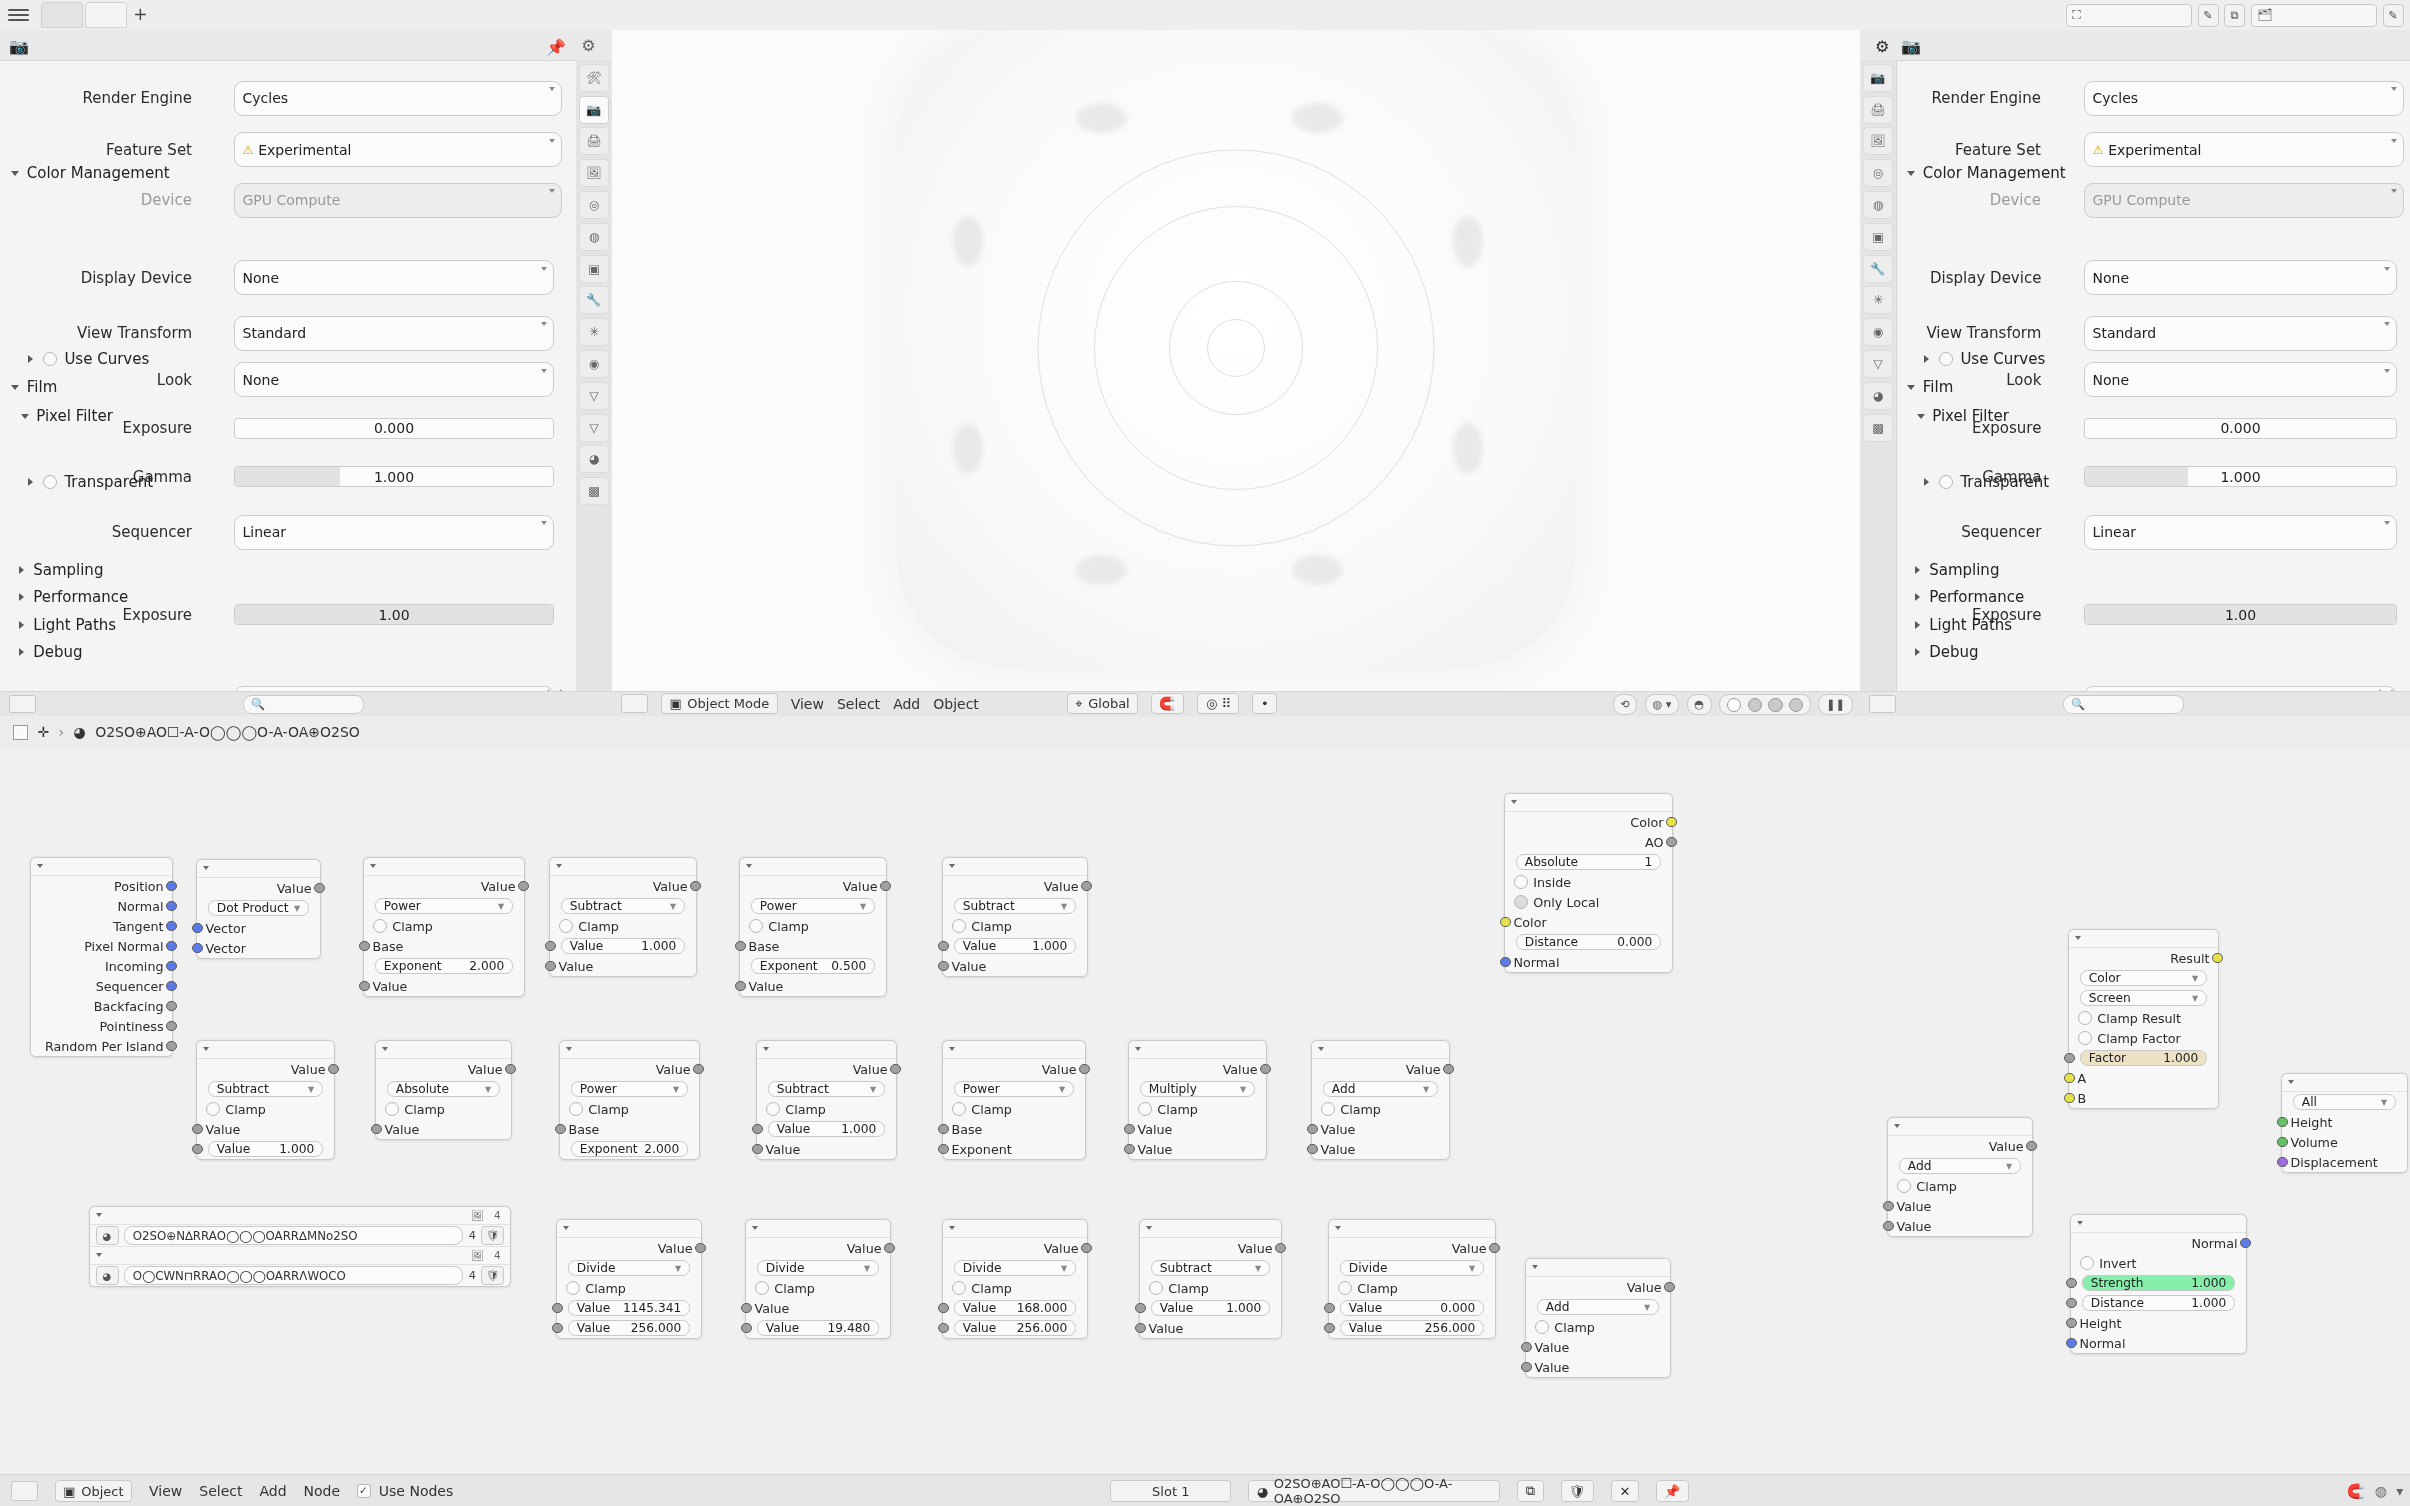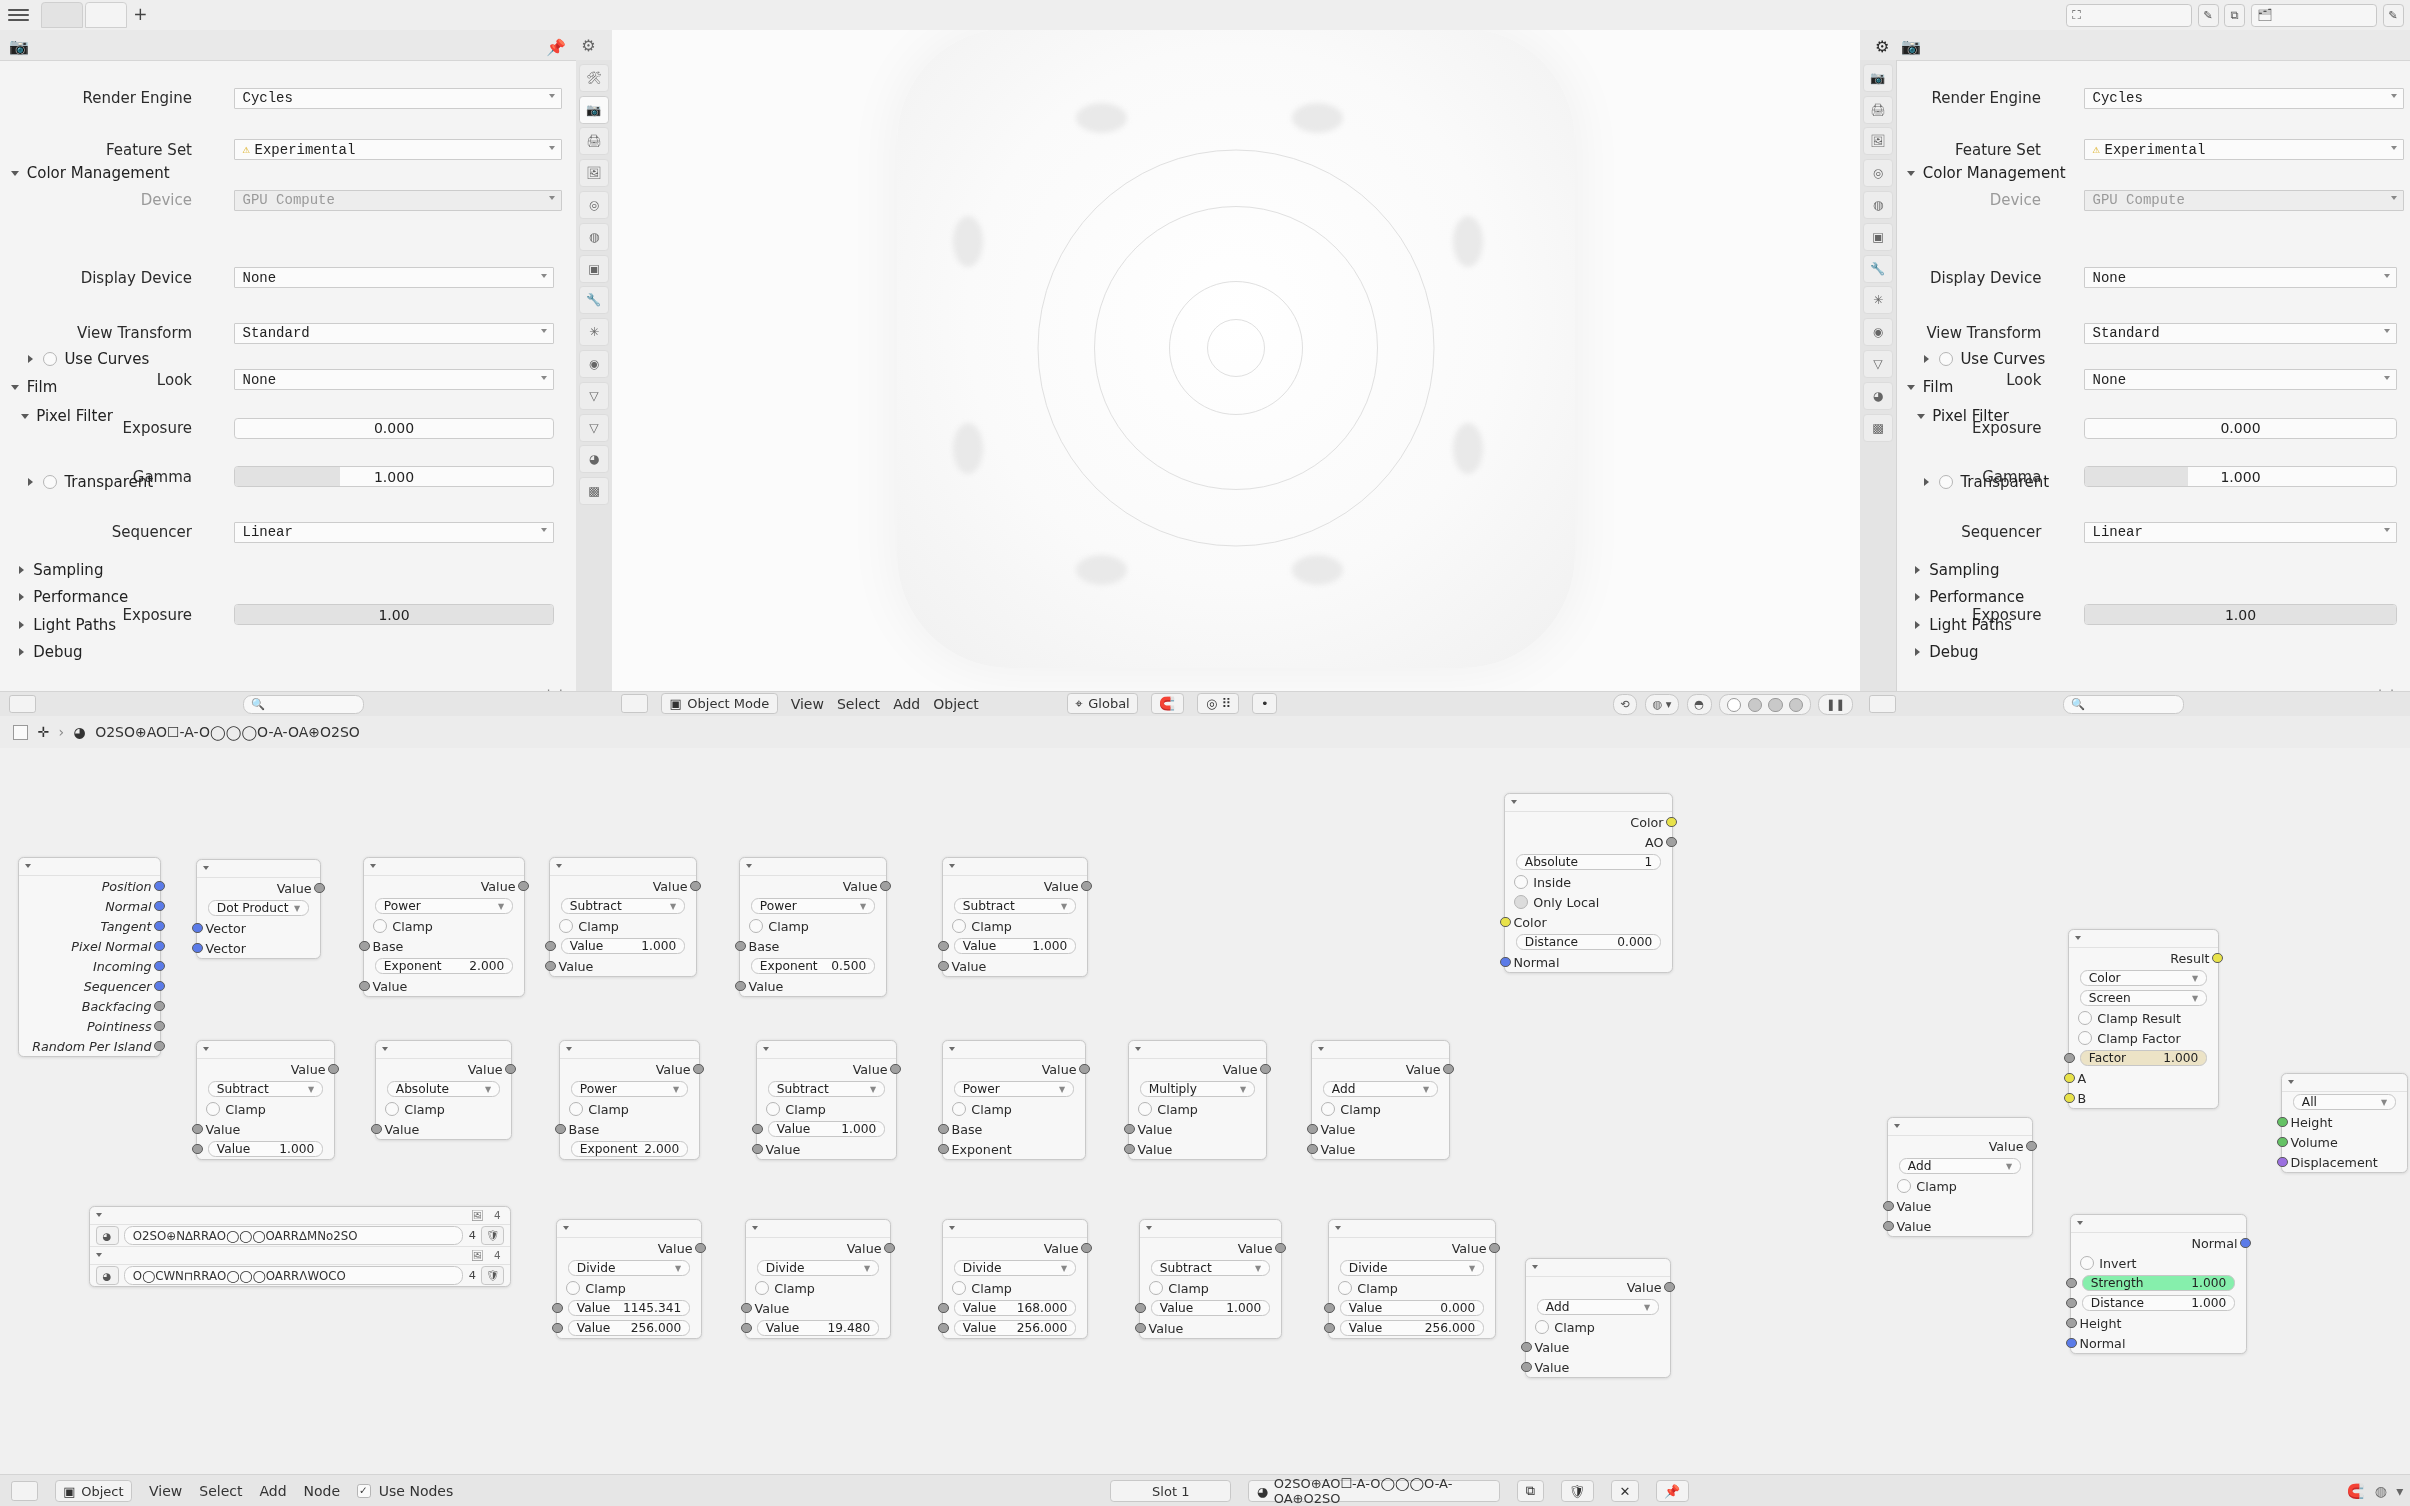--- a/index.html
+++ b/index.html
@@ -25,21 +25,21 @@
   .props-head{position:absolute;left:0;top:0;right:0;height:30px;background:#e9e9e9;border-bottom:0.9px solid #d6d6d6;}
   .props-head .ic{position:absolute;left:9.4px;top:6.6px;width:17px;height:17px;}
   .pin{position:absolute;right:51px;top:7.5px;width:15px;height:15px;color:#666;}
   .tabcol{position:absolute;top:30px;width:36px;bottom:0;background:#e4e4e4;border-right:0.9px solid #d4d4d4;}
   .tabcol .tb{width:28px;height:26px;margin:3.8px auto 0;border-radius:3.8px;background:#ededed;border:0.9px solid #dcdcdc;display:flex;align-items:center;justify-content:center;font-size:12.2px;color:#666;}
   .tabcol .tb.sel{background:#fafafa;border-color:#cfcfcf;}
 
   .pbody{position:absolute;top:30px;bottom:0;overflow:hidden;}
   .row{position:relative;height:24.5px;display:flex;align-items:center;}
   .lbl{position:absolute;text-align:right;font-size:15px;color:#2b2b2b;}
-  .field{position:absolute;height:21px;background:#fbfbfb;border:0.9px solid #cccccc;border-radius:1px;display:flex;align-items:center;padding:0 7.5px;font-size:14px;color:#222;box-sizing:border-box;font-family:Liberation Mono, monospace;}
+  .field{position:absolute;height:35px;background:#fbfbfb;border:0.9px solid #cccccc;border-radius:9px;display:flex;align-items:center;padding:0 7.5px;font-size:14px;color:#222;box-sizing:border-box;}
   .field.dim{background:#ededed;color:#9a9a9a;}
   .field .chev{position:absolute;right:5.6px;top:5.6px;width:0;height:0;border-left:3.8px solid transparent;border-right:3.8px solid transparent;border-top:4.7px solid #888;}
   .slider{position:absolute;height:21px;background:#fbfbfb;border:0.9px solid #cccccc;border-radius:3.8px;font-size:14px;color:#222;display:flex;align-items:center;justify-content:center;box-sizing:border-box;overflow:hidden;}
   .slider .fill{position:absolute;left:0;top:0;bottom:0;background:#e2e2e2;}
   .slider span{position:relative;}
   .sect{position:relative;height:22.6px;display:flex;align-items:center;font-size:15px;color:#222;}
   .tri{display:inline-block;width:0;height:0;margin:0 7.5px 0 11.3px;border-left:4.7px solid transparent;border-right:4.7px solid transparent;border-top:5.6px solid #5a5a5a;}
   .tri.closed{border-top:4.7px solid transparent;border-bottom:4.7px solid transparent;border-left:5.6px solid #5a5a5a;border-right:none;margin-right:9.4px;}
   .cbx{width:12.2px;height:12.2px;border:0.9px solid #b5b5b5;background:#fafafa;border-radius:2.8px;display:inline-block;vertical-align:middle;}
   .cbx.on{background:#fafafa;}
@@ -526,21 +526,21 @@
         <path d="M1560,1440 C1700,1440 1780,1370 1870,1350"></path>
         <path d="M1930,1420 C2020,1420 2080,1400 2180,1390"></path>
         <path d="M1600,1490 C1800,1490 2000,1440 2180,1410"></path>
         <path d="M2270,1340 C2320,1340 2360,1300 2420,1260"></path>
         <path d="M960,1340 C1100,1340 1300,1300 1500,1220"></path>
         <path d="M1090,1410 C1200,1410 1400,1360 1530,1260"></path>
         <path d="M1290,1420 C1400,1420 1600,1380 1760,1280"></path>
       </g>
     </svg>
 
-    <div class="node" style="left:18px;top:109px;width:143px;font-style:italic;">
+    <div class="node" style="left:30px;top:109px;width:143px;">
       <div class="nhead">
           <i class="ntri"></i>
         </div>
       <div class="nrow r">
           <span>Position</span>
           <i class="sock r s-blue"></i>
         </div>
       <div class="nrow r">
           <span>Normal</span>
           <i class="sock r s-blue"></i>

